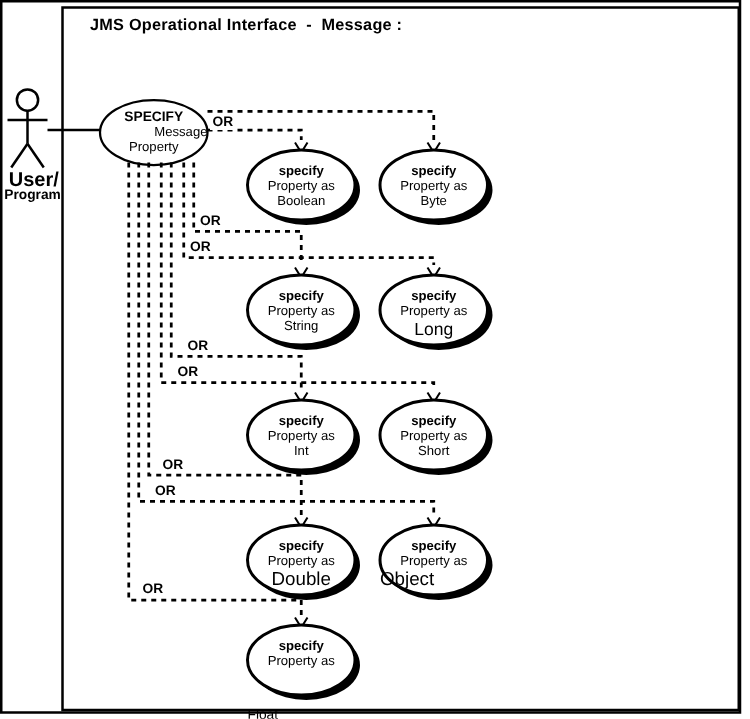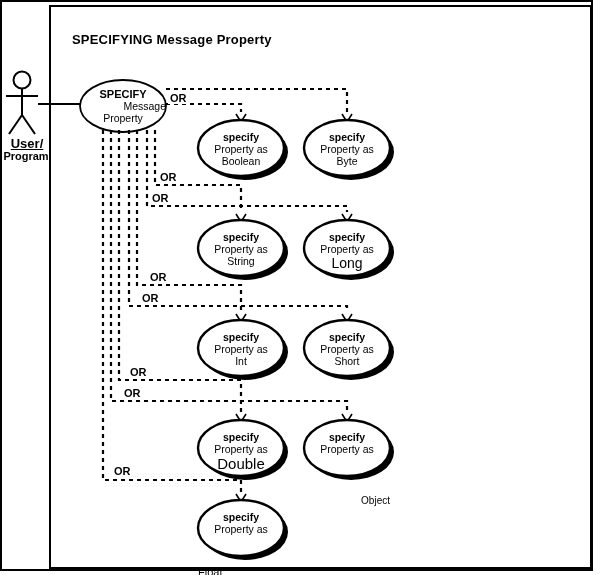--- a/index.html
+++ b/index.html
@@ -92,23 +92,23 @@
       <ellipse cx="245" cy="452" rx="43" ry="28" fill="#000" stroke="none"></ellipse>
       <ellipse cx="241" cy="448" rx="43" ry="28" fill="#ffffff" stroke="#000" stroke-width="2.4"></ellipse>
       <ellipse cx="351" cy="452" rx="43" ry="28" fill="#000" stroke="none"></ellipse>
       <ellipse cx="347" cy="448" rx="43" ry="28" fill="#ffffff" stroke="#000" stroke-width="2.4"></ellipse>
 
       <ellipse cx="245" cy="532" rx="43" ry="28" fill="#000" stroke="none"></ellipse>
       <ellipse cx="241" cy="528" rx="43" ry="28" fill="#ffffff" stroke="#000" stroke-width="2.4"></ellipse>
     </g>
   </svg>
 
-  <div class="txt" style="left:72px;top:32px;font-size:13px;font-weight:bold;letter-spacing:0.2px;">SPECIFYING Message Property</div>
+  <div class="txt" style="left:72px;top:12px;font-size:13px;font-weight:bold;letter-spacing:0.2px;">JMS Operational Interface  -  Message :</div>
 
-  <div class="txt" style="left:5px;top:136px;font-size:13px;font-weight:bold;width:44px;text-align:center;text-decoration:underline;">User/</div>
+  <div class="txt" style="left:5px;top:136px;font-size:16px;font-weight:bold;width:44px;text-align:center;">User/</div>
   <div class="txt" style="left:0px;top:150px;font-size:11px;font-weight:bold;width:52px;text-align:center;">Program</div>
 
   <div class="txt" style="left:80px;top:88px;width:86px;text-align:center;font-size:11px;font-weight:bold;">SPECIFY</div>
   <div class="txt" style="left:80px;top:100px;width:86px;text-align:right;font-size:10.5px;">Message</div>
   <div class="txt" style="left:80px;top:112px;width:86px;text-align:center;font-size:10.5px;">Property</div>
 
   <div class="txt" style="left:198px;top:131px;width:86px;text-align:center;font-size:10.5px;font-weight:bold;">specify</div>
   <div class="txt" style="left:198px;top:143px;width:86px;text-align:center;font-size:10.5px;">Property as</div>
   <div class="txt" style="left:198px;top:155px;width:86px;text-align:center;font-size:10.5px;">Boolean</div>
 
@@ -131,21 +131,21 @@
   <div class="txt" style="left:304px;top:331px;width:86px;text-align:center;font-size:10.5px;font-weight:bold;">specify</div>
   <div class="txt" style="left:304px;top:343px;width:86px;text-align:center;font-size:10.5px;">Property as</div>
   <div class="txt" style="left:304px;top:355px;width:86px;text-align:center;font-size:10.5px;">Short</div>
 
   <div class="txt" style="left:198px;top:431px;width:86px;text-align:center;font-size:10.5px;font-weight:bold;">specify</div>
   <div class="txt" style="left:198px;top:443px;width:86px;text-align:center;font-size:10.5px;">Property as</div>
   <div class="txt" style="left:198px;top:455px;width:86px;text-align:center;font-size:15px;">Double</div>
 
   <div class="txt" style="left:304px;top:431px;width:86px;text-align:center;font-size:10.5px;font-weight:bold;">specify</div>
   <div class="txt" style="left:304px;top:443px;width:86px;text-align:center;font-size:10.5px;">Property as</div>
-  <div class="txt" style="left:304px;top:455px;width:86px;text-align:right;font-size:10px;margin-top:40px;">Object</div>
+  <div class="txt" style="left:304px;top:455px;width:86px;text-align:left;font-size:15px;">Object</div>
 
   <div class="txt" style="left:198px;top:511px;width:86px;text-align:center;font-size:10.5px;font-weight:bold;">specify</div>
   <div class="txt" style="left:198px;top:523px;width:86px;text-align:center;font-size:10.5px;">Property as</div>
   <div class="txt" style="left:198px;top:566px;width:86px;text-align:left;font-size:11px;">Float</div>
 
   <div class="txt" style="left:168px;top:92px;font-size:11px;font-weight:bold;background:#fff;padding:0 2px;">OR</div>
   <div class="txt" style="left:158px;top:171px;font-size:11px;font-weight:bold;background:#fff;padding:0 2px;">OR</div>
   <div class="txt" style="left:150px;top:192px;font-size:11px;font-weight:bold;background:#fff;padding:0 2px;">OR</div>
   <div class="txt" style="left:148px;top:271px;font-size:11px;font-weight:bold;background:#fff;padding:0 2px;">OR</div>
   <div class="txt" style="left:140px;top:292px;font-size:11px;font-weight:bold;background:#fff;padding:0 2px;">OR</div>

